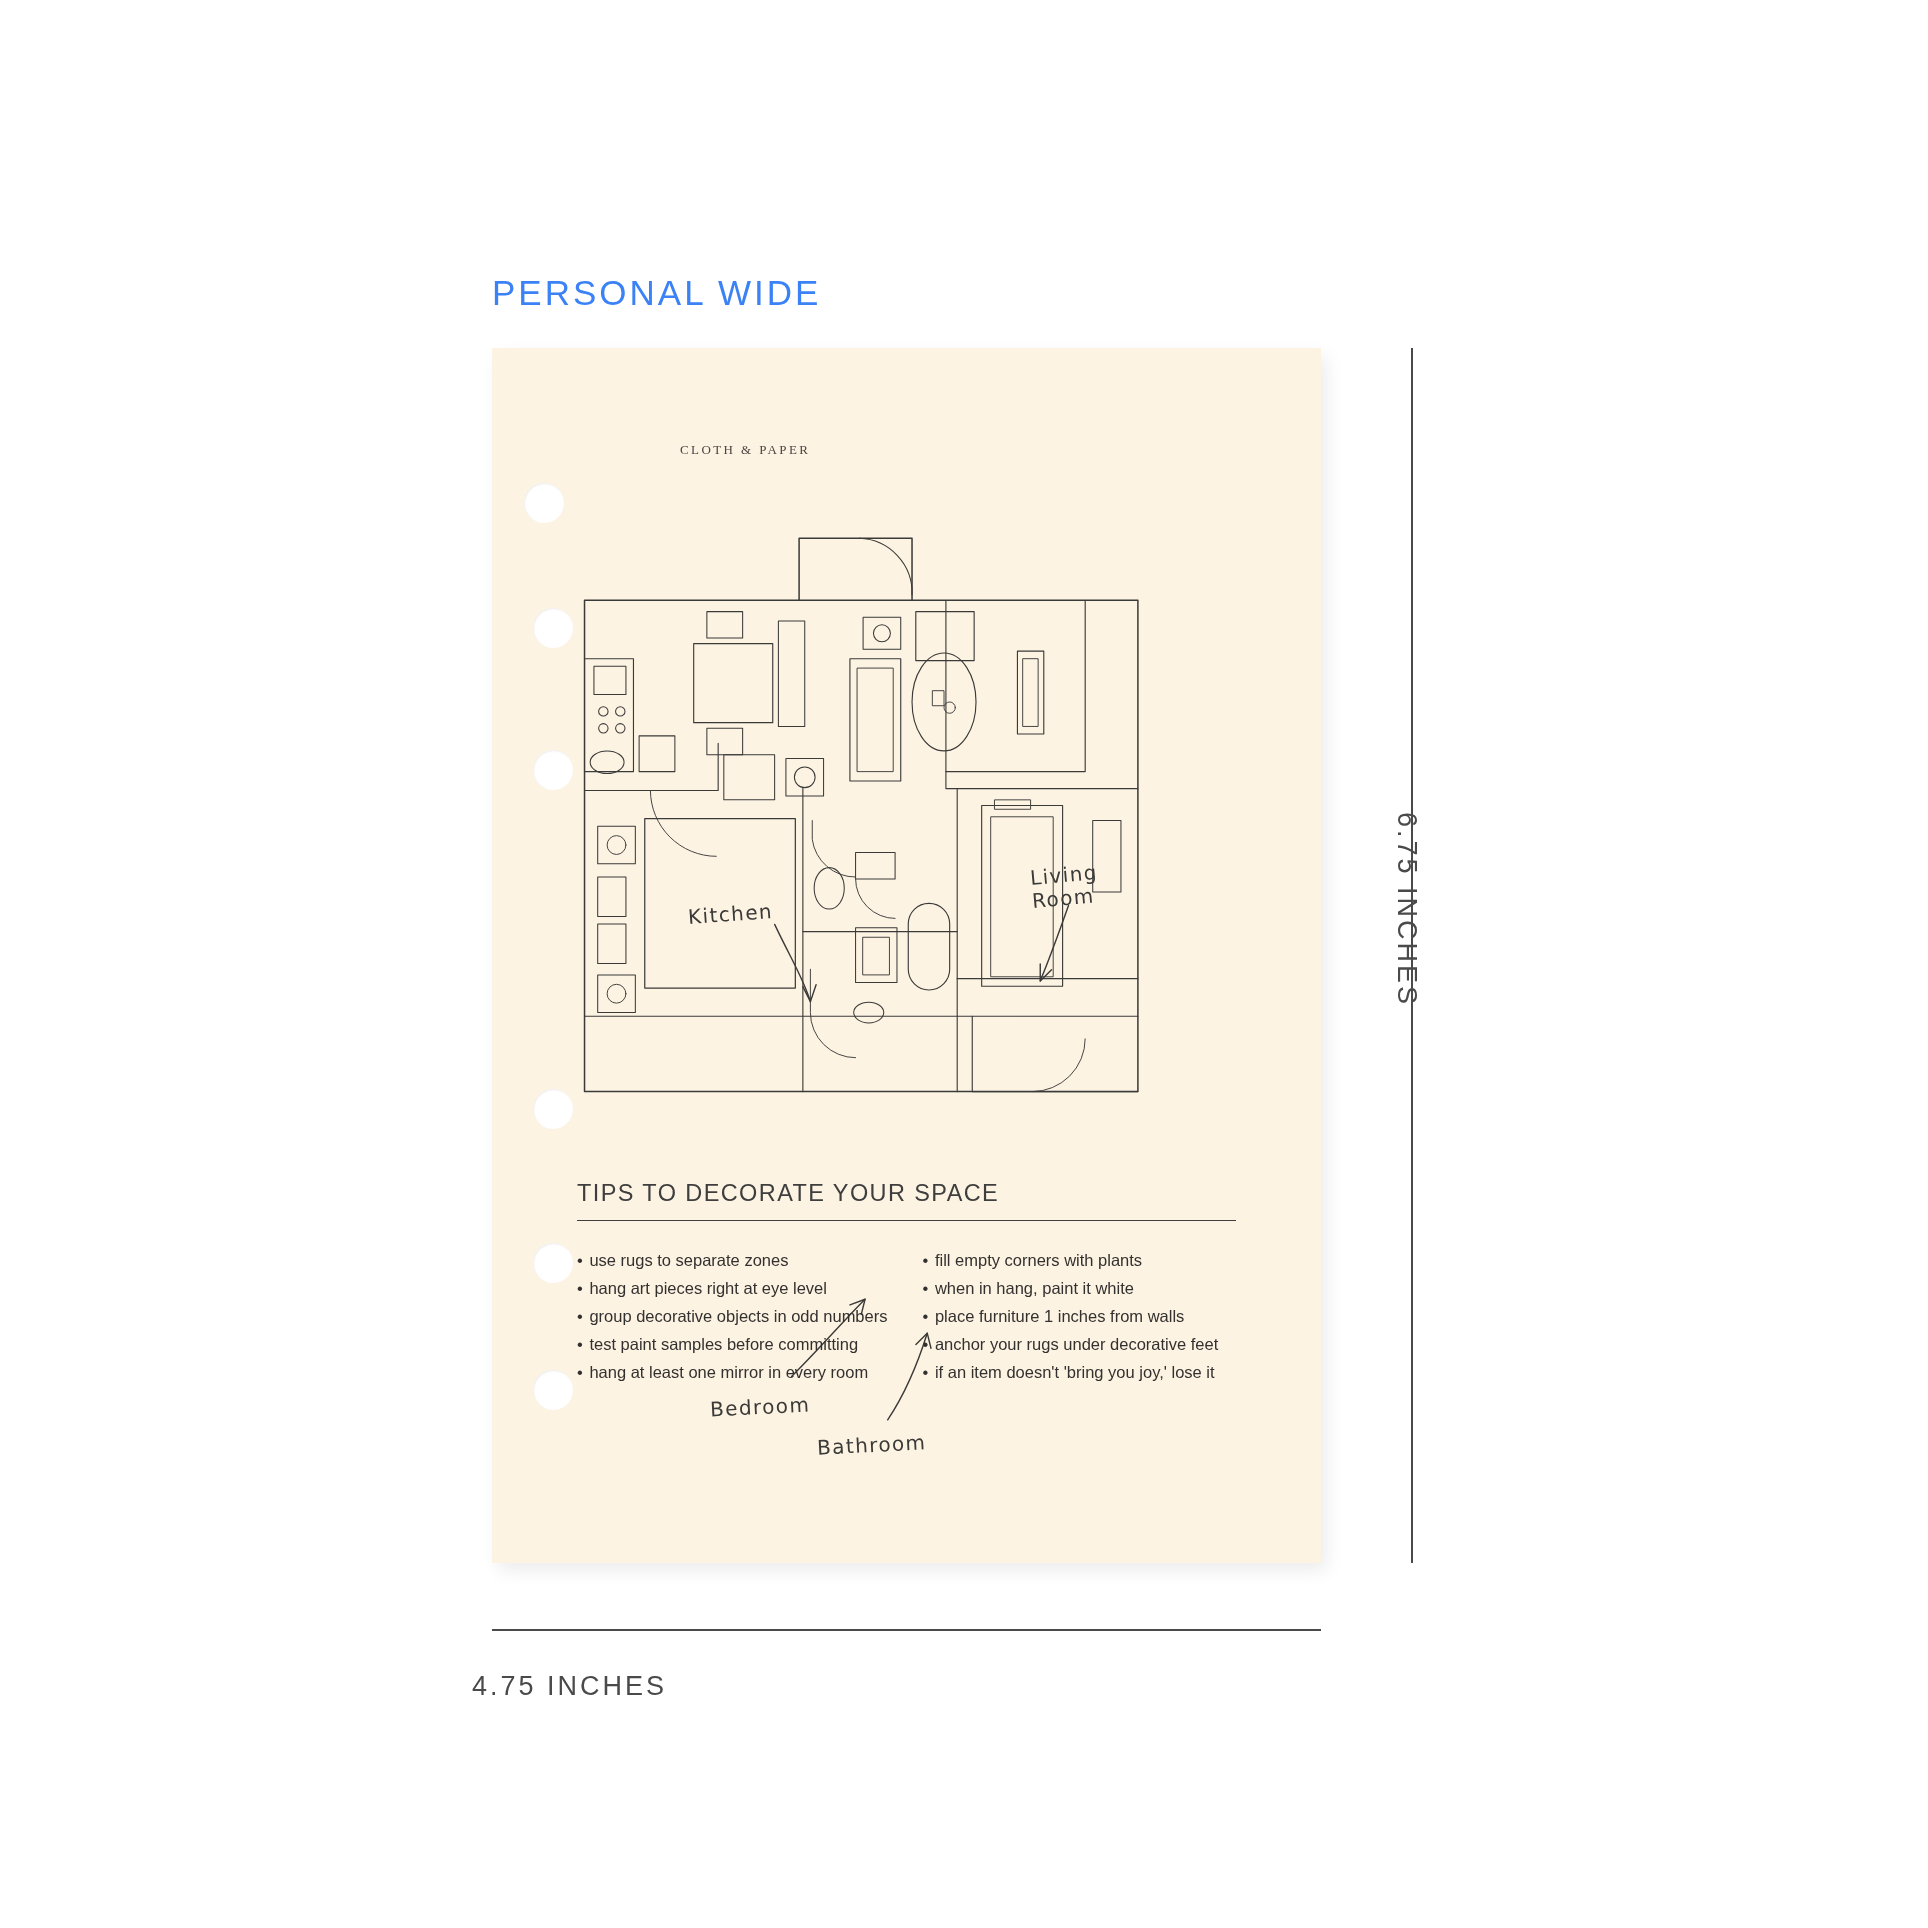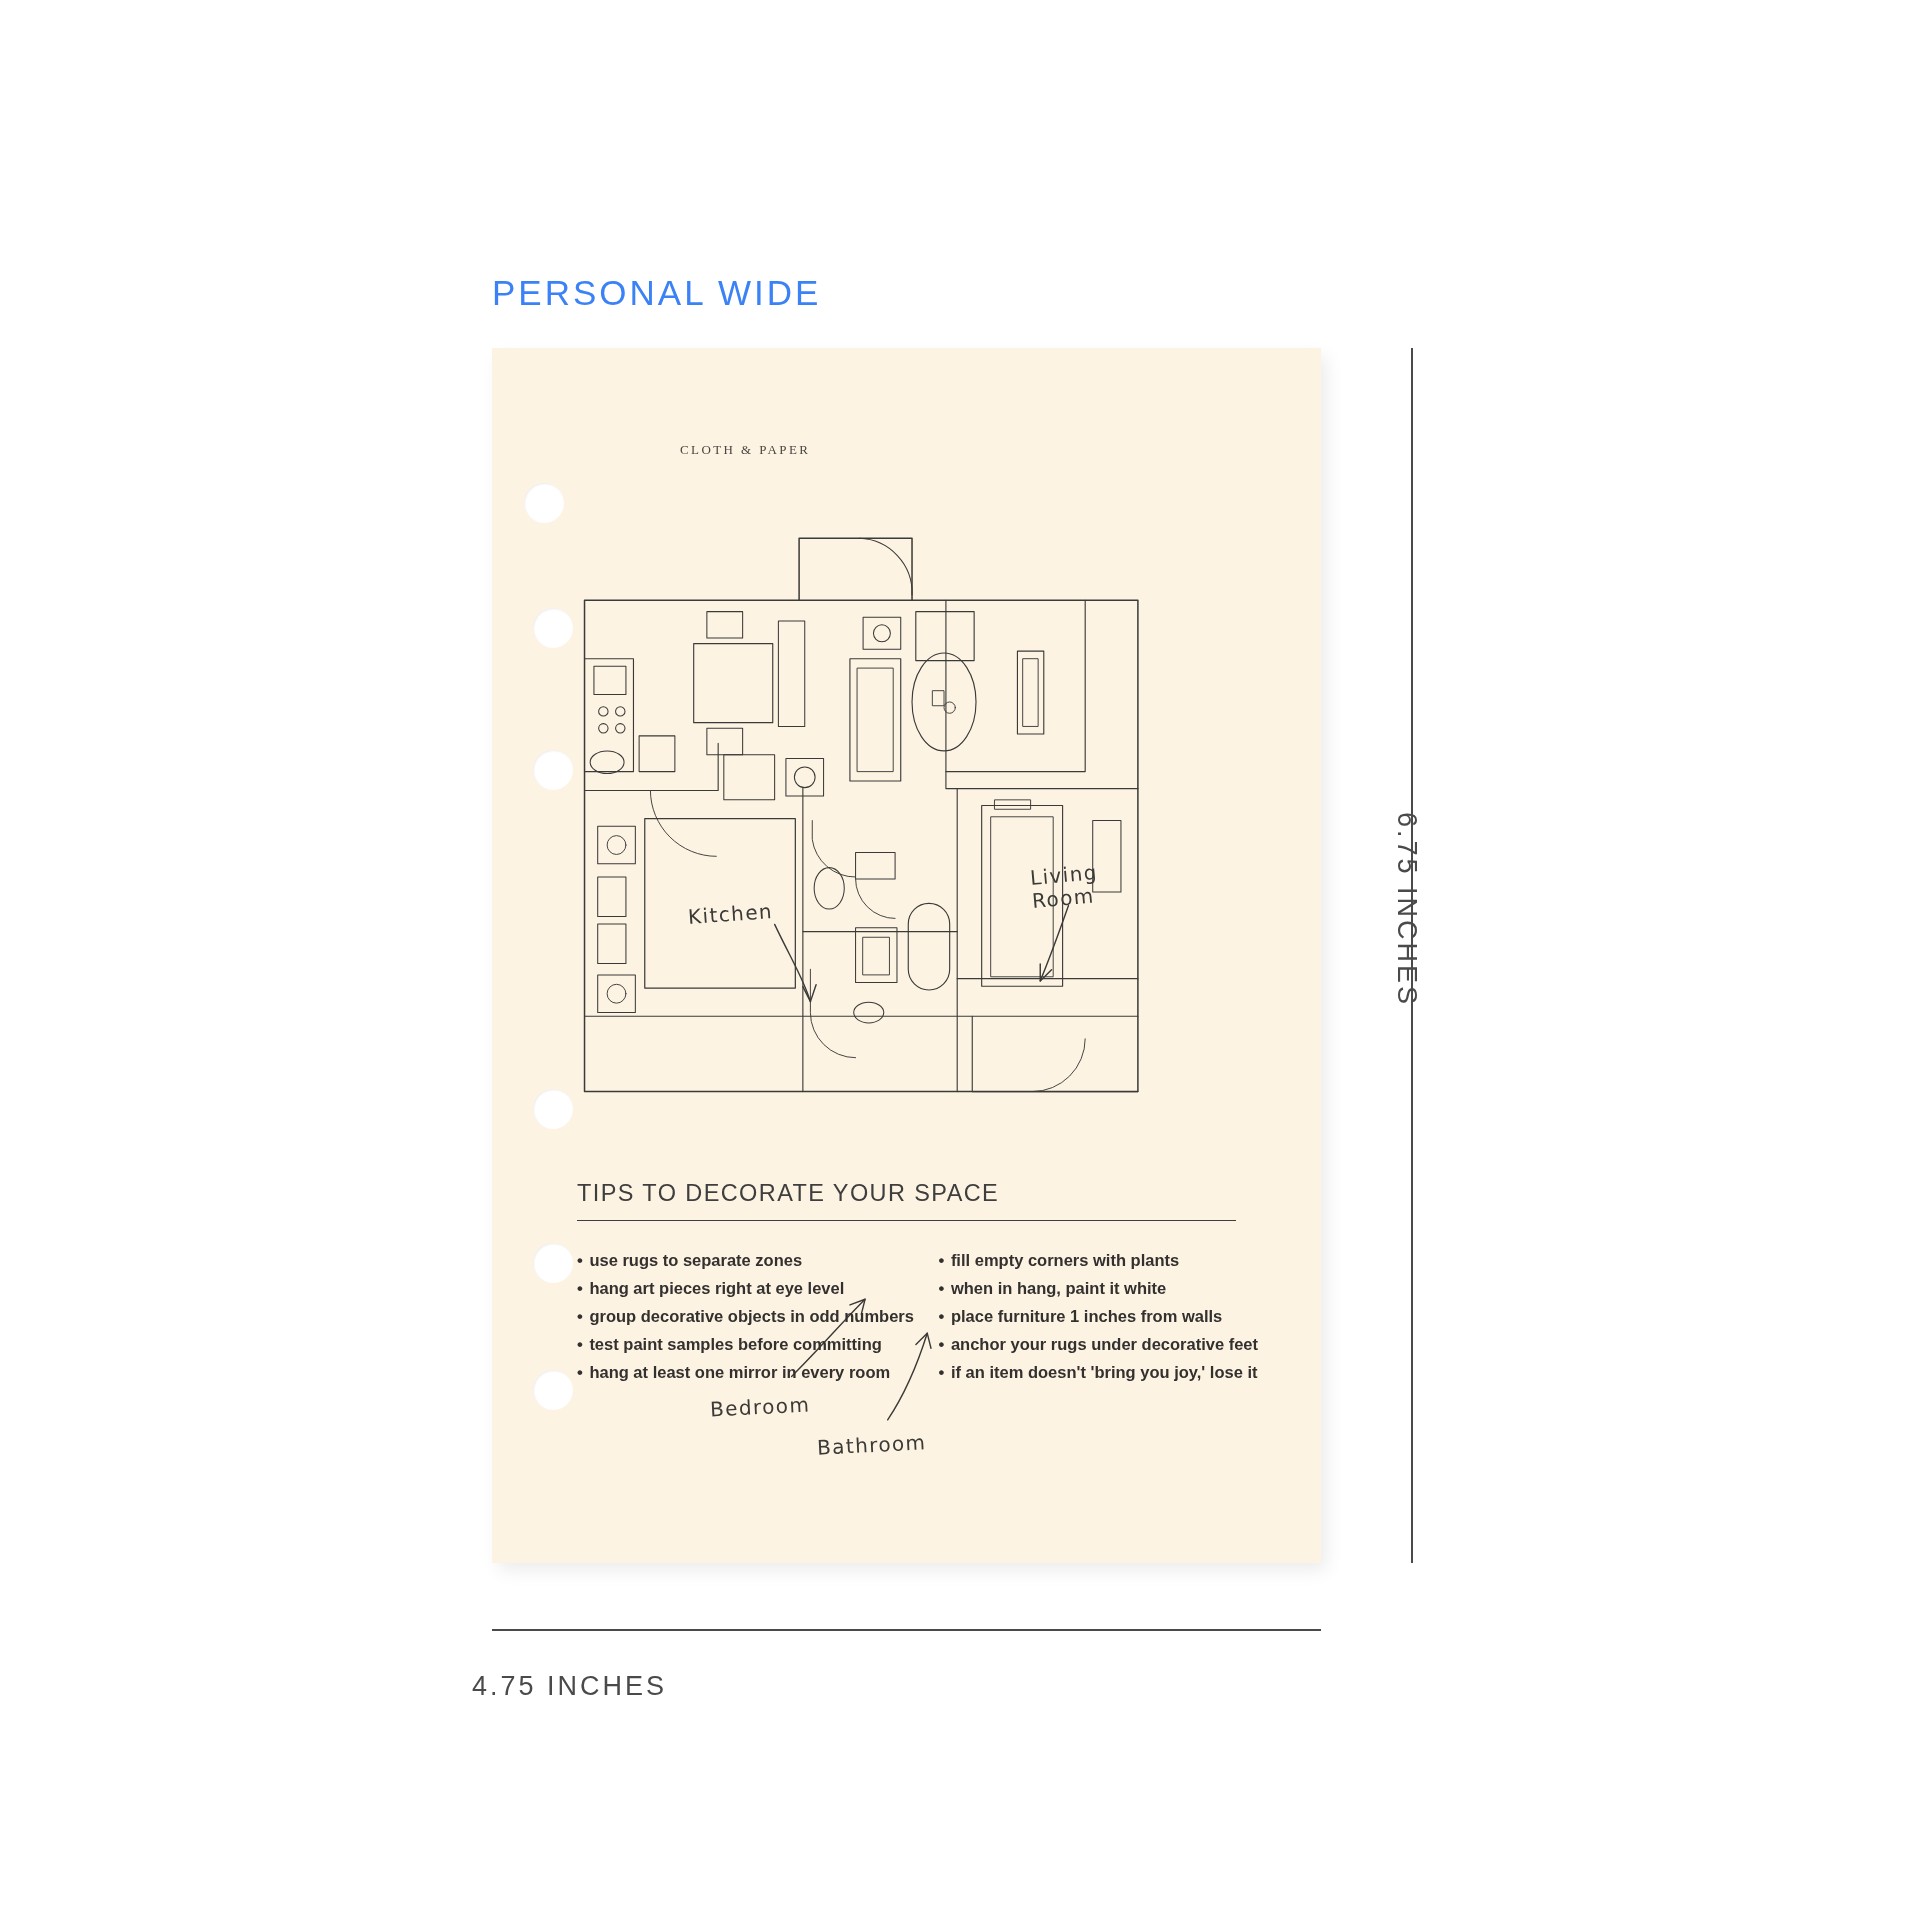--- a/index.html
+++ b/index.html
@@ -98,21 +98,21 @@
   .tips-rule {
     margin-top: 13px;
     border-bottom: 1.3px solid #3e3e3e;
     width: 100%;
   }
   .tips-cols {
     margin-top: 24.5px;
     display: flex;
     gap: 32px;
   }
-  .tips-col { width: 50%; font-weight: bold; }
+  .tips-col { width: 50%; }
   .tips-col ul {
     margin: 0;
     padding: 0;
     list-style: none;
   }
   .tips-col li {
     font-size: 16.5px;
     line-height: 28px;
     color: #33312f;
     white-space: nowrap;

